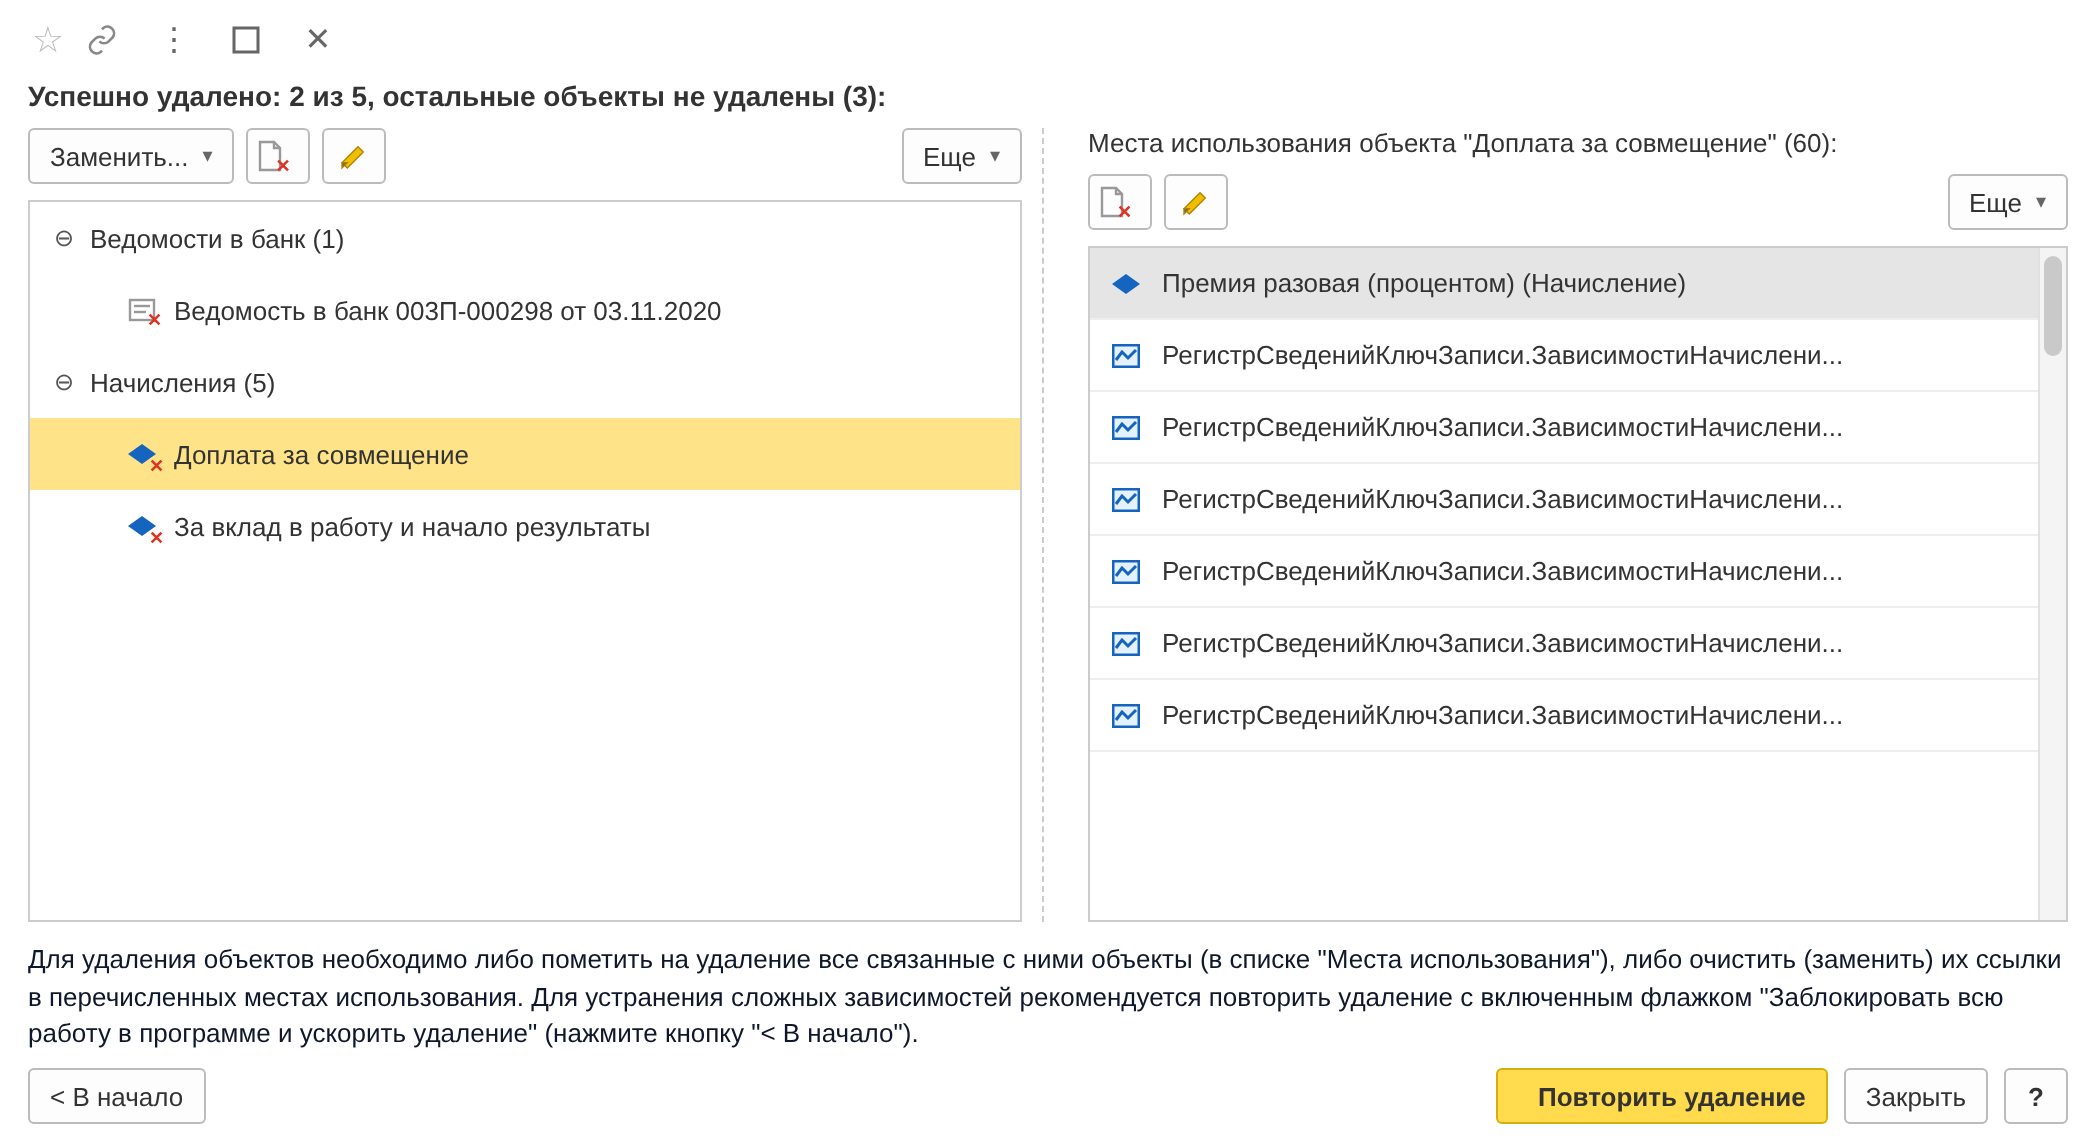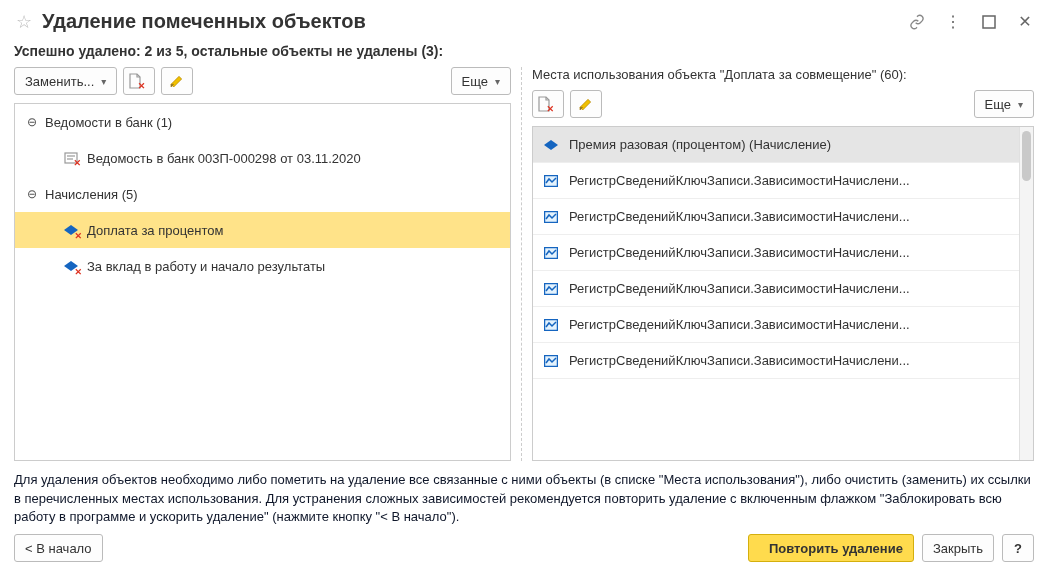--- a/index.html
+++ b/index.html
@@ -37,21 +37,21 @@
       color: #666;
     }
     .titlebar-controls span { cursor: pointer; font-size: 16px; display:inline-flex; align-items:center; justify-content:center; width:18px; height:18px; }
     .status-line {
       font-weight: bold;
       font-size: 14px;
       margin-bottom: 8px;
     }
     .content-row {
       display: flex;
-      gap: 0;
+      gap: 12px;
       flex: 1;
       min-height: 0;
     }
     .left-pane {
       width: 508px;
       display: flex;
       flex-direction: column;
       padding-right: 10px;
       border-right: 1px dashed #ccc;
     }
@@ -180,21 +180,20 @@
     }
     .footer .spacer { flex: 1; }
     .btn-square { width: 32px; padding:0; justify-content:center; font-weight:bold; }
     svg { display:block; }
   </style>
 </head>
 <body>
 
 <div class="titlebar">
   <span class="star-icon">☆</span>
-  <div class="page-title">Удаление помеченных объектов</div>
   <div class="titlebar-controls">
     <span>
       <svg width="16" height="16" viewBox="0 0 24 24" fill="none" stroke="#888" stroke-width="2">
           <path d="M10 13a5 5 0 0 0 7 0l3-3a5 5 0 0 0-7-7l-1 1"></path>
           <path d="M14 11a5 5 0 0 0-7 0l-3 3a5 5 0 0 0 7 7l1-1"></path>
         </svg>
     </span>
     <span>⋮</span>
     <span>
       <svg width="14" height="14" viewBox="0 0 14 14" fill="none" stroke="#666" stroke-width="1.5">
@@ -251,21 +250,21 @@
       <div class="tree-row indent0">
         <span class="expander">⊖</span>
         <span>Начисления (5)</span>
       </div>
       <div class="tree-row indent1 selected">
         <span class="tree-icon ic-blue-x">
           <svg width="14" height="10" viewBox="0 0 14 10" fill="#1565c0">
               <path d="M0 5l7-5 7 5-7 5z"></path>
             </svg>
         </span>
-        <span>Доплата за процентом</span>
+        <span>Доплата за совмещение</span>
       </div>
       <div class="tree-row indent1">
         <span class="tree-icon ic-blue-x">
           <svg width="14" height="10" viewBox="0 0 14 10" fill="#1565c0">
               <path d="M0 5l7-5 7 5-7 5z"></path>
             </svg>
         </span>
         <span>За вклад в работу и начало результаты</span>
       </div>
     </div>

